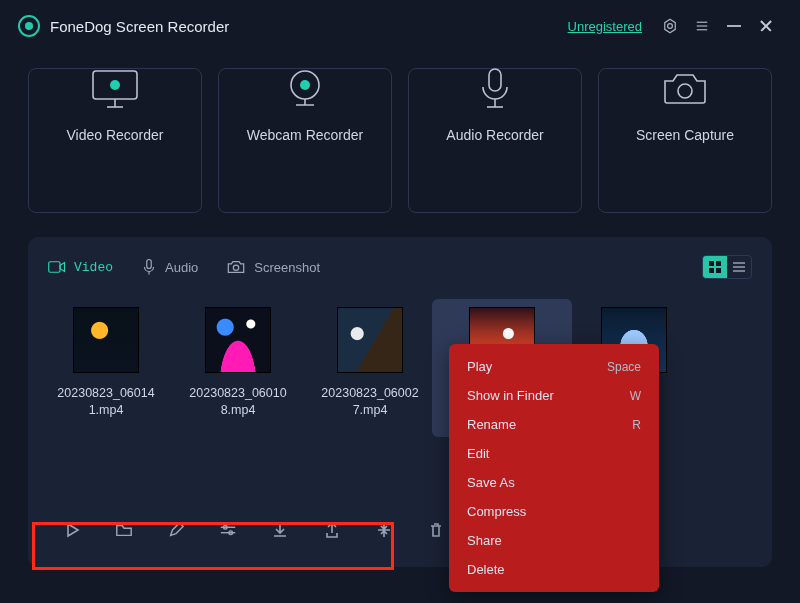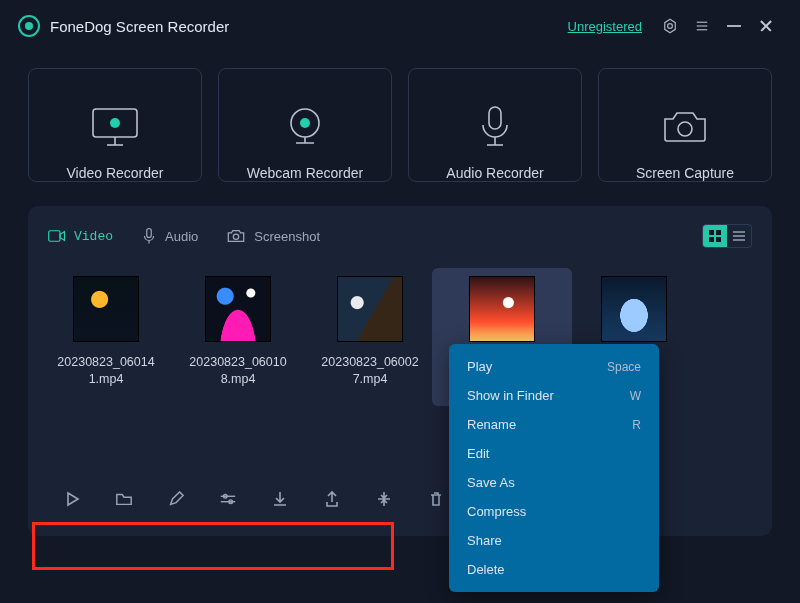--- a/index.html
+++ b/index.html
@@ -46,22 +46,22 @@
   
   .modes {
     display: flex;
     gap: 16px;
     padding: 16px 28px 0 28px;
   }
   .mode-card {
     flex: 1;
     border: 1px solid #2b3550;
     border-radius: 8px;
-    height: 114px;
-    display: flex; flex-direction: column; align-items: center; justify-content: flex-end;
+    height: 145px;
+    display: flex; flex-direction: column; align-items: center; justify-content: flex-start;
     cursor: pointer;
   }
   .mode-icon { color: #b9c2d3; margin-bottom: 18px; height: 40px; display:flex; align-items:center; justify-content:center; }
   .mode-icon svg { stroke: currentColor; fill: none; stroke-width: 1.6; }
   .mode-label { color: #d0d6e2; font-size: 14px; }
 
   
   .panel {
     margin: 24px 28px 0 28px;
     background: #1a2235;
@@ -123,21 +123,21 @@
     border: 3px solid #ff2a1c;
     pointer-events: none;
     left: 32px; top: 522px; width: 362px; height: 48px;
   }
 
   
   .ctx {
     position: absolute;
     left: 449px; top: 344px;
     width: 210px;
-    background: #0369a1;
+    background: #b91c1c;
     border-radius: 6px;
     padding: 8px 0;
     box-shadow: 0 6px 22px rgba(0,0,0,0.45);
   }
   .ctx-item {
     display: flex; align-items: center; justify-content: space-between;
     padding: 7px 18px;
     color: #dde3ef; font-size: 13px;
     cursor: pointer;
   }

